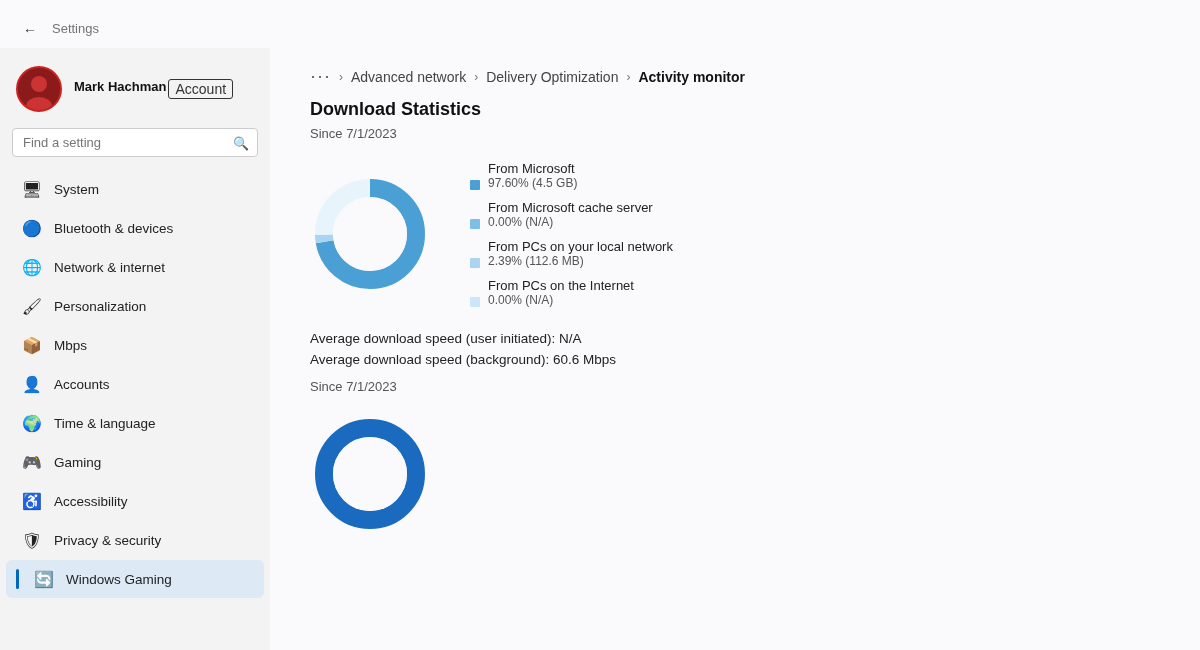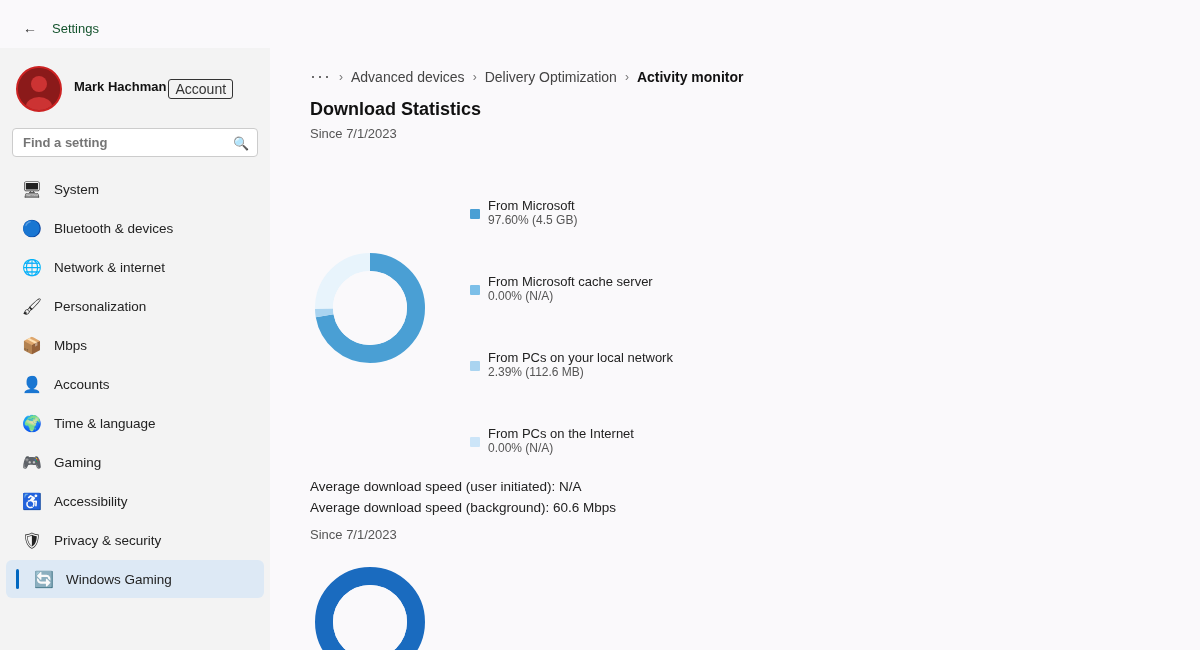--- a/index.html
+++ b/index.html
@@ -26,21 +26,21 @@
       border-radius: 50%;
       border: none;
       background: transparent;
       cursor: pointer;
       display: flex; align-items: center; justify-content: center;
       font-size: 14px;
       color: #333;
     }
     .title-bar-text {
       font-size: 13px;
-      color: #14532d;
+      color: #737373;
     }
 
     
     .main-layout {
       display: flex;
       flex: 1;
       overflow: hidden;
     }
 
     
@@ -85,21 +85,20 @@
       position: relative;
     }
     .search-box input {
       width: 100%;
       padding: 6px 30px 6px 10px;
       border: 1px solid #ccc;
       border-radius: 4px;
       background: white;
       font-size: 13px;
       color: #555;
-      font-weight: bold;
     }
     .search-box .search-icon {
       position: absolute;
       right: 8px; top: 50%;
       transform: translateY(-50%);
       color: #666;
       font-size: 13px;
     }
 
     .nav-item {
@@ -184,25 +183,24 @@
       position: relative;
     }
 
     .legend {
       display: flex;
       flex-direction: column;
       gap: 10px;
     }
     .legend-item {
       display: flex;
-      align-items: center;
+      align-items: flex-end;
       gap: 8px;
       font-size: 13px;
       color: #222;
-      margin-top: 37px;
     }
     .legend-dot {
       width: 10px; height: 10px;
       border-radius: 1px;
       margin-top: 3px;
       flex-shrink: 0;
     }
     .legend-item .legend-main { font-weight: 500; }
     .legend-item .legend-sub { color: #555; font-size: 12px; }
 
@@ -302,21 +300,21 @@
           <span>Windows Gaming</span>
         </div>
       </div>
   </div>
 
   <div class="content">
 
     <div class="breadcrumb">
       <span class="dots">···</span>
       <span class="chevron">›</span>
-      <span class="crumb">Advanced devices</span>
+      <span class="crumb">Advanced network</span>
       <span class="chevron">›</span>
       <span class="crumb">Delivery Optimization</span>
       <span class="chevron">›</span>
       <span class="current">Activity monitor</span>
     </div>
 
     <div class="content-body">
 
       <div class="section-title">Download Statistics</div>
       <div class="since-label">Since 7/1/2023</div>

